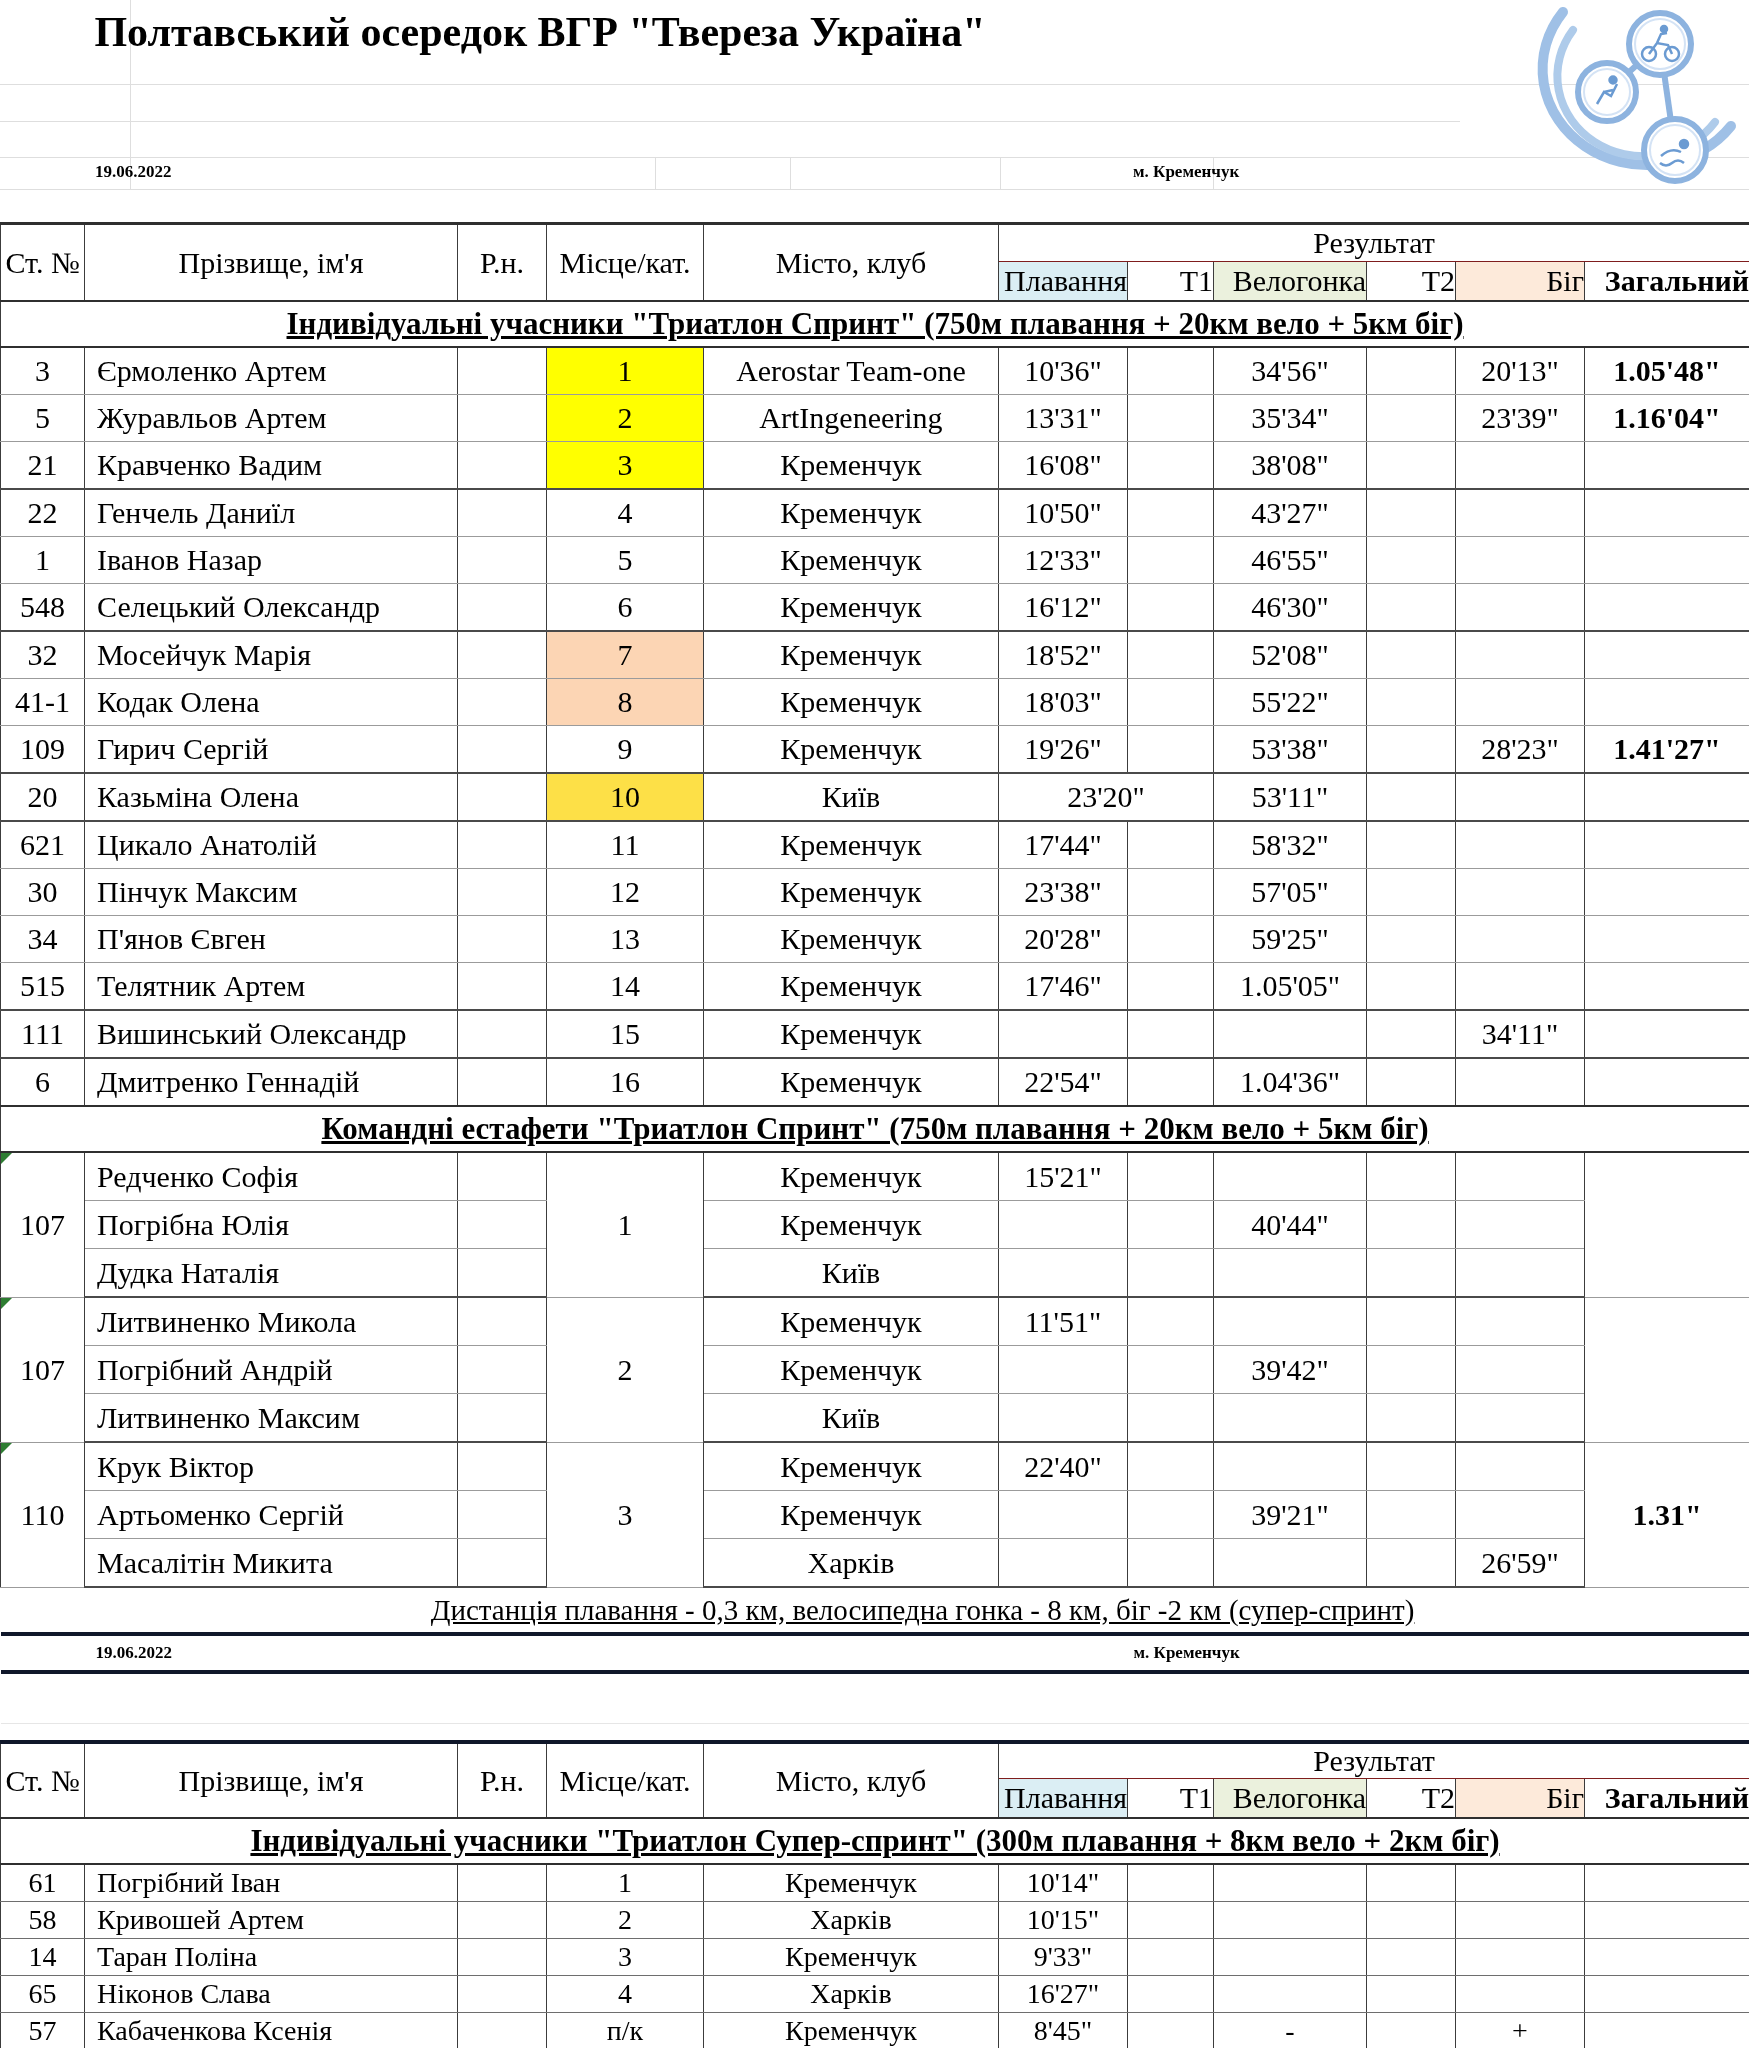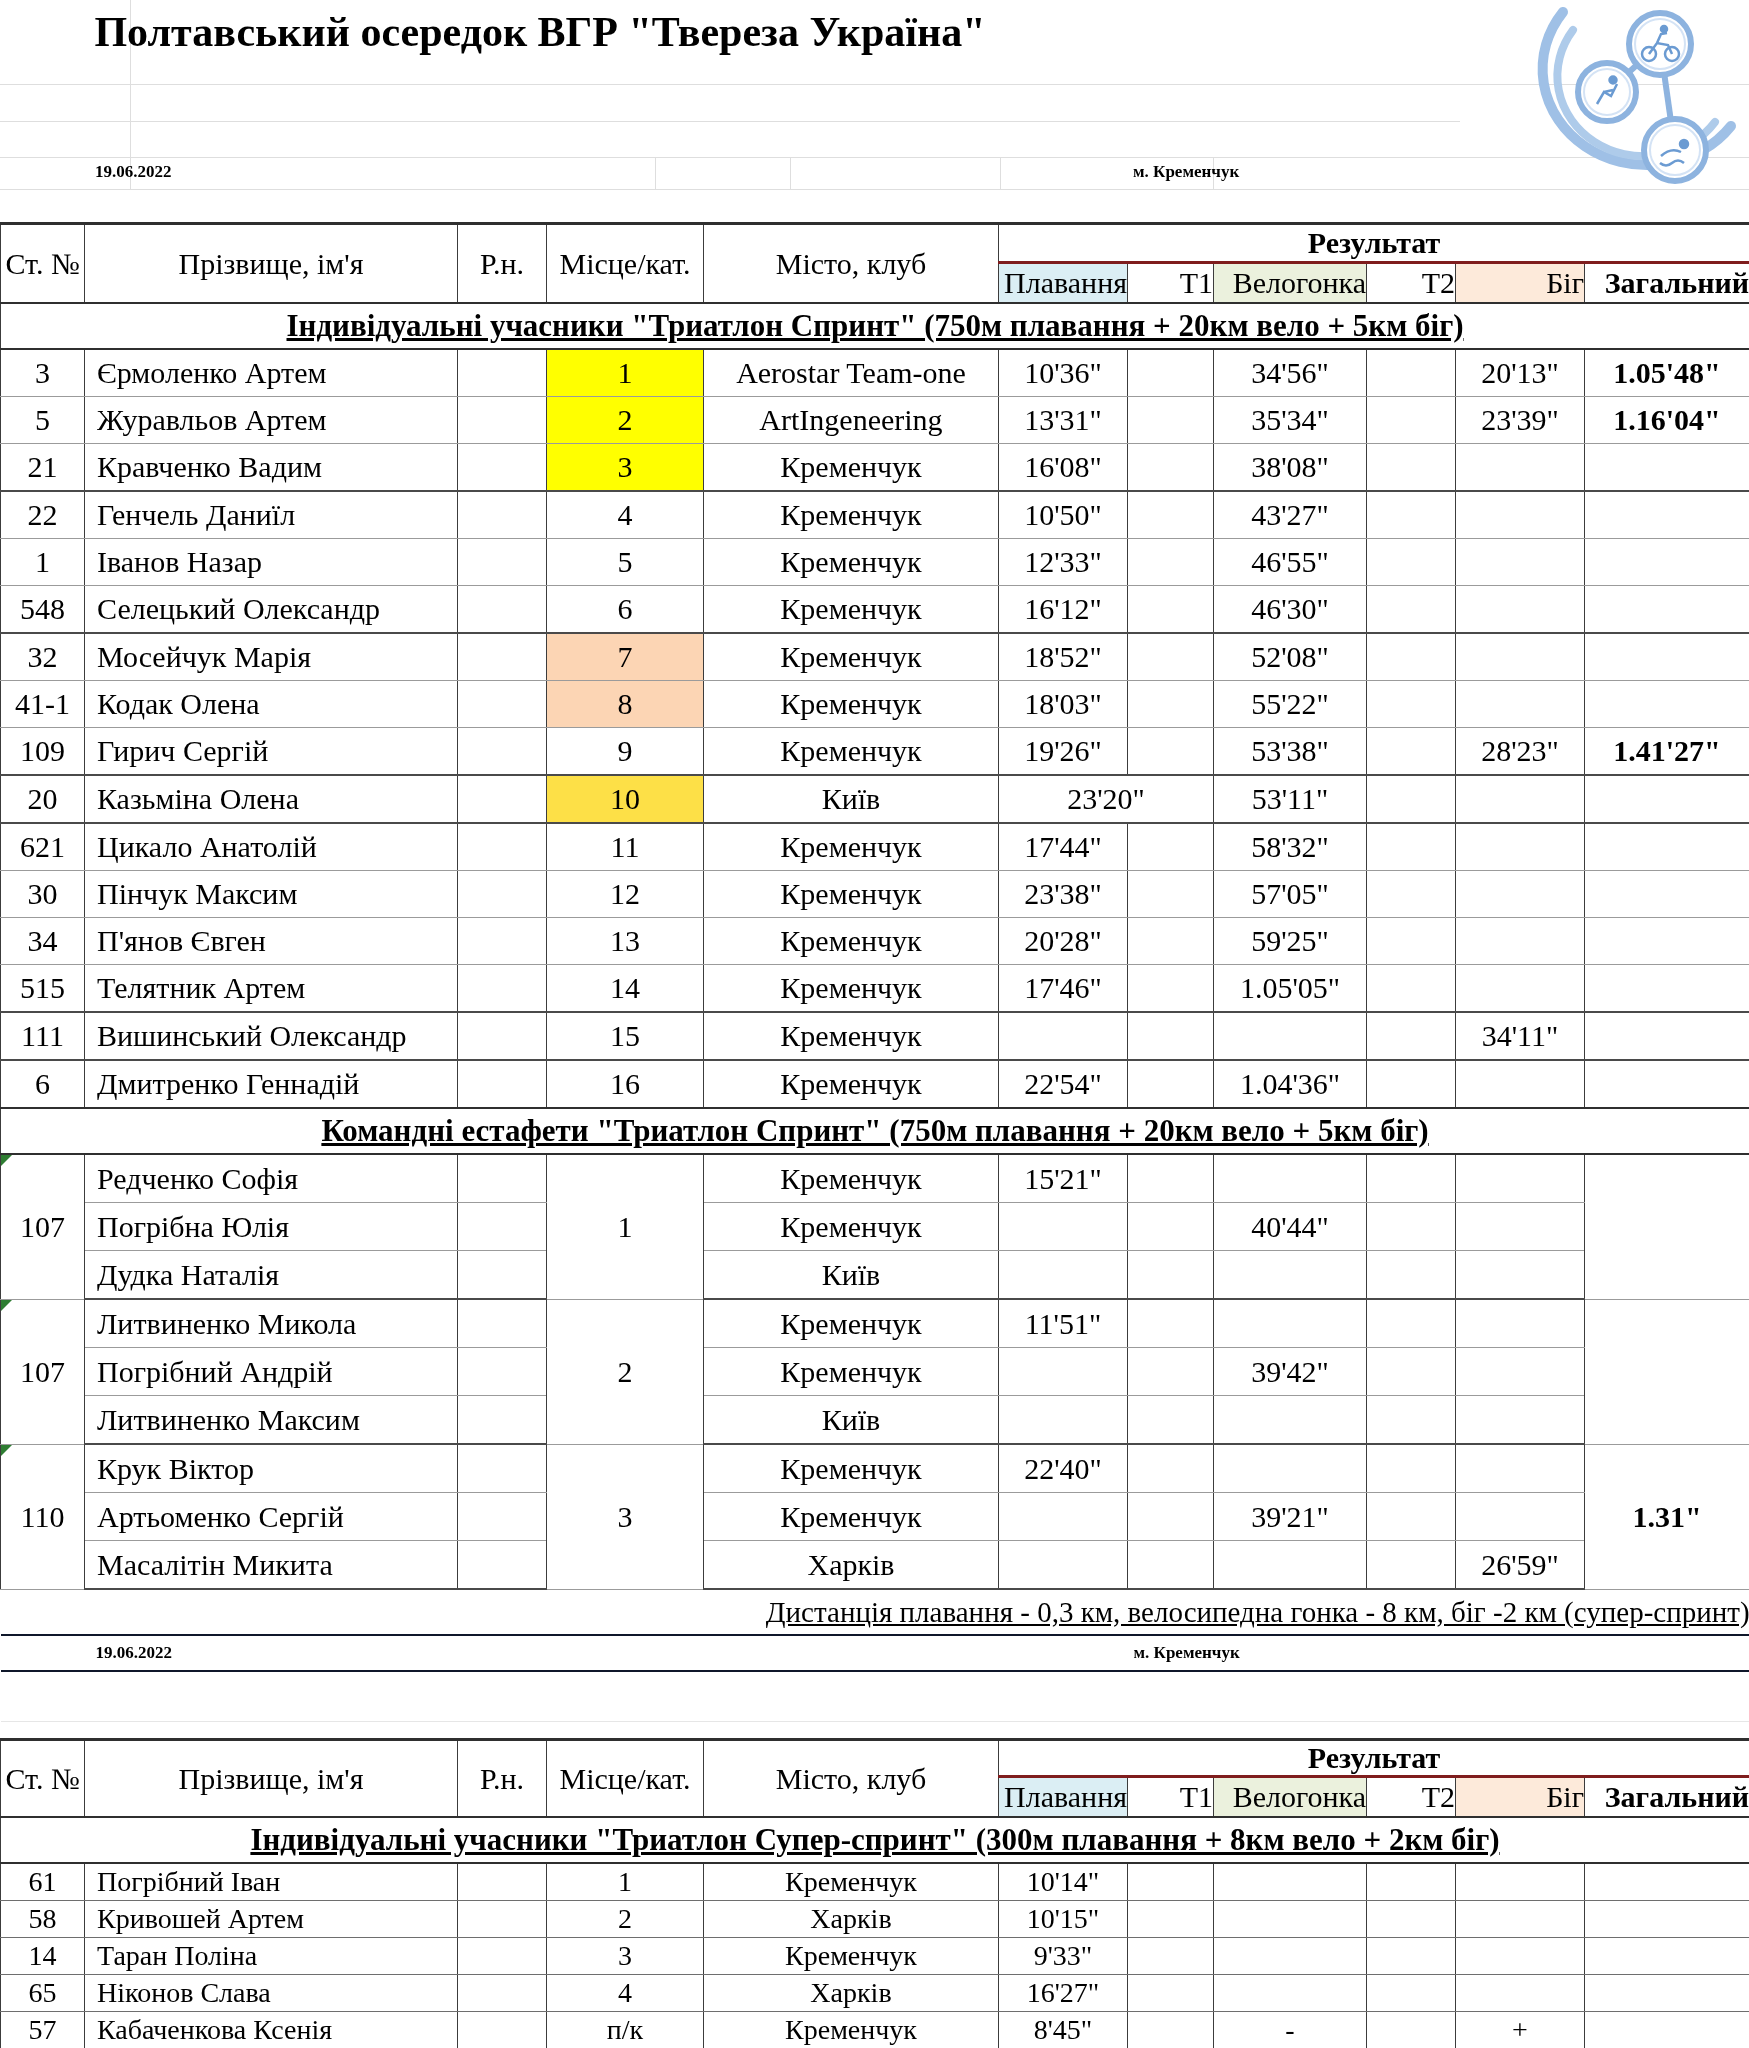--- a/index.html
+++ b/index.html
@@ -17,29 +17,29 @@
   .logo{position:absolute;top:2px;right:4px;}
   
   table.res{position:absolute;left:0;top:222px;width:1749px;border-collapse:collapse;table-layout:fixed;}
   td{border-left:1px solid #3c3c3c;border-right:1px solid #3c3c3c;
      border-top:1px solid #9b9b9b;border-bottom:1px solid #9b9b9b;
      font-size:30px;text-align:center;vertical-align:middle;padding:0;overflow:hidden;white-space:nowrap;}
   tr.hrow1 td{height:36px;border-top:3px solid #2f2f2f;font-size:30px;}
   tr.h2.hrow1 td{height:32px;}
   tr.hrow2 td{height:38px;border-bottom:2px solid #2f2f2f;text-align:right;}
   td.hleft{border-bottom:2px solid #2f2f2f;}
-  td.result-head{font-weight:bold;font-size:31px;border-bottom:3px solid #7f1d1d;}
+  td.result-head{font-weight:normal;font-size:31px;border-bottom:1px solid #7f1d1d;}
   tr.section-row td{height:44px;font-weight:bold;font-size:31px;
                     border-top:2px solid #2f2f2f;border-bottom:2px solid #2f2f2f;}
   tr.data-row td{height:46px;}
   tr.team-row td{height:47px;}
   tr.small-row td{height:36px;font-size:28px;border-top:1px solid #6e6e6e;border-bottom:1px solid #6e6e6e;}
   tr.last td{border-bottom:2px solid #2f2f2f;}
   tr.dark td{border-bottom:2px solid #4a4a4a;}
-  tr.note-row td,tr.date-row td,tr.gap-row td{border:none;border-bottom:2px solid #0f172a;text-align:right;}
+  tr.note-row td,tr.date-row td,tr.gap-row td{border:none;border-bottom:4px solid #0f172a;text-align:center;}
   tr.note-row td{height:44px;padding-left:95px;font-size:29px;}
   tr.date-row td{height:34px;position:relative;}
   tr.gap-row td{height:66px;}
   .gapline{height:33px;border-bottom:1px solid #e6e6e6;}
   .d2{position:absolute;top:7px;left:95px;font-size:17px;font-weight:bold;}
   .d2loc{left:1133px;}
   .u{text-decoration:underline;}
   .tl{text-align:left;padding-left:12px;}
   .bold{font-weight:bold;margin-top:37px;}
   td.rel{position:relative;}

